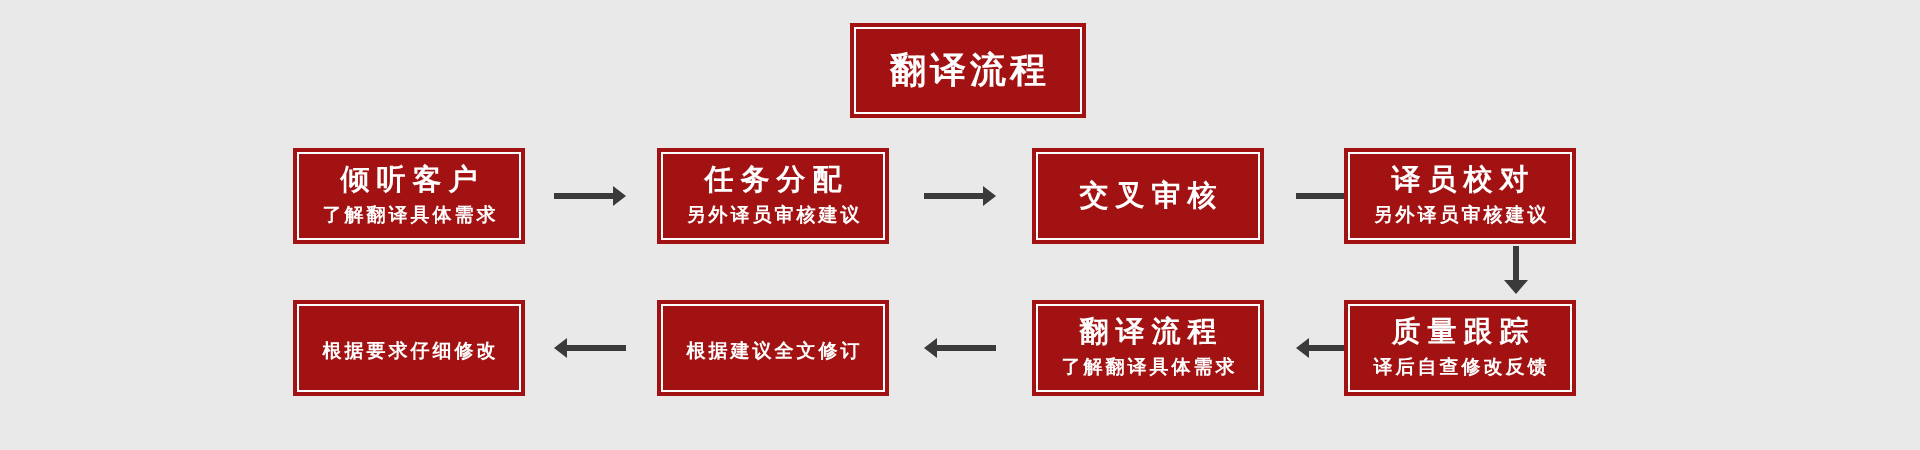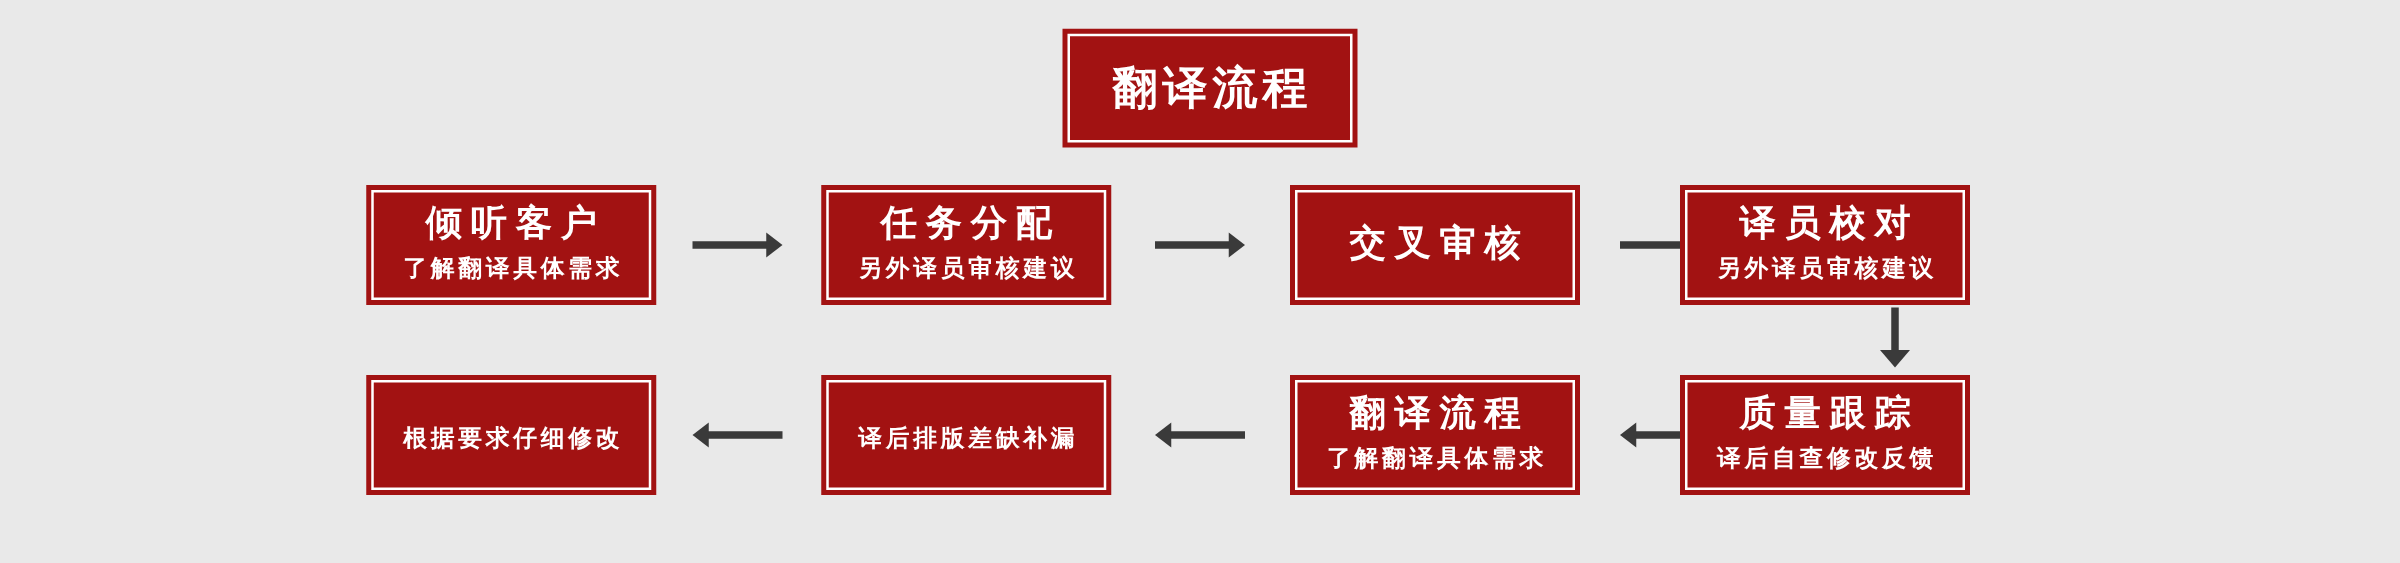--- a/index.html
+++ b/index.html
@@ -160,21 +160,21 @@
     </div>
   </div>
 
   <div class="arrow arrow-left ar-bottom ar-gap-1">
     <div class="shaft"></div>
     <div class="head"></div>
   </div>
 
   <div class="rbox node row-bottom col-2">
     <div class="rbox-inner">
-      <div class="node-sub">译后排版差缺补漏</div>
+      <div class="node-sub">根据建议全文修订</div>
     </div>
   </div>
 
   <div class="arrow arrow-left ar-bottom ar-gap-2">
     <div class="shaft"></div>
     <div class="head"></div>
   </div>
 
   <div class="rbox node row-bottom col-3">
     <div class="rbox-inner">

